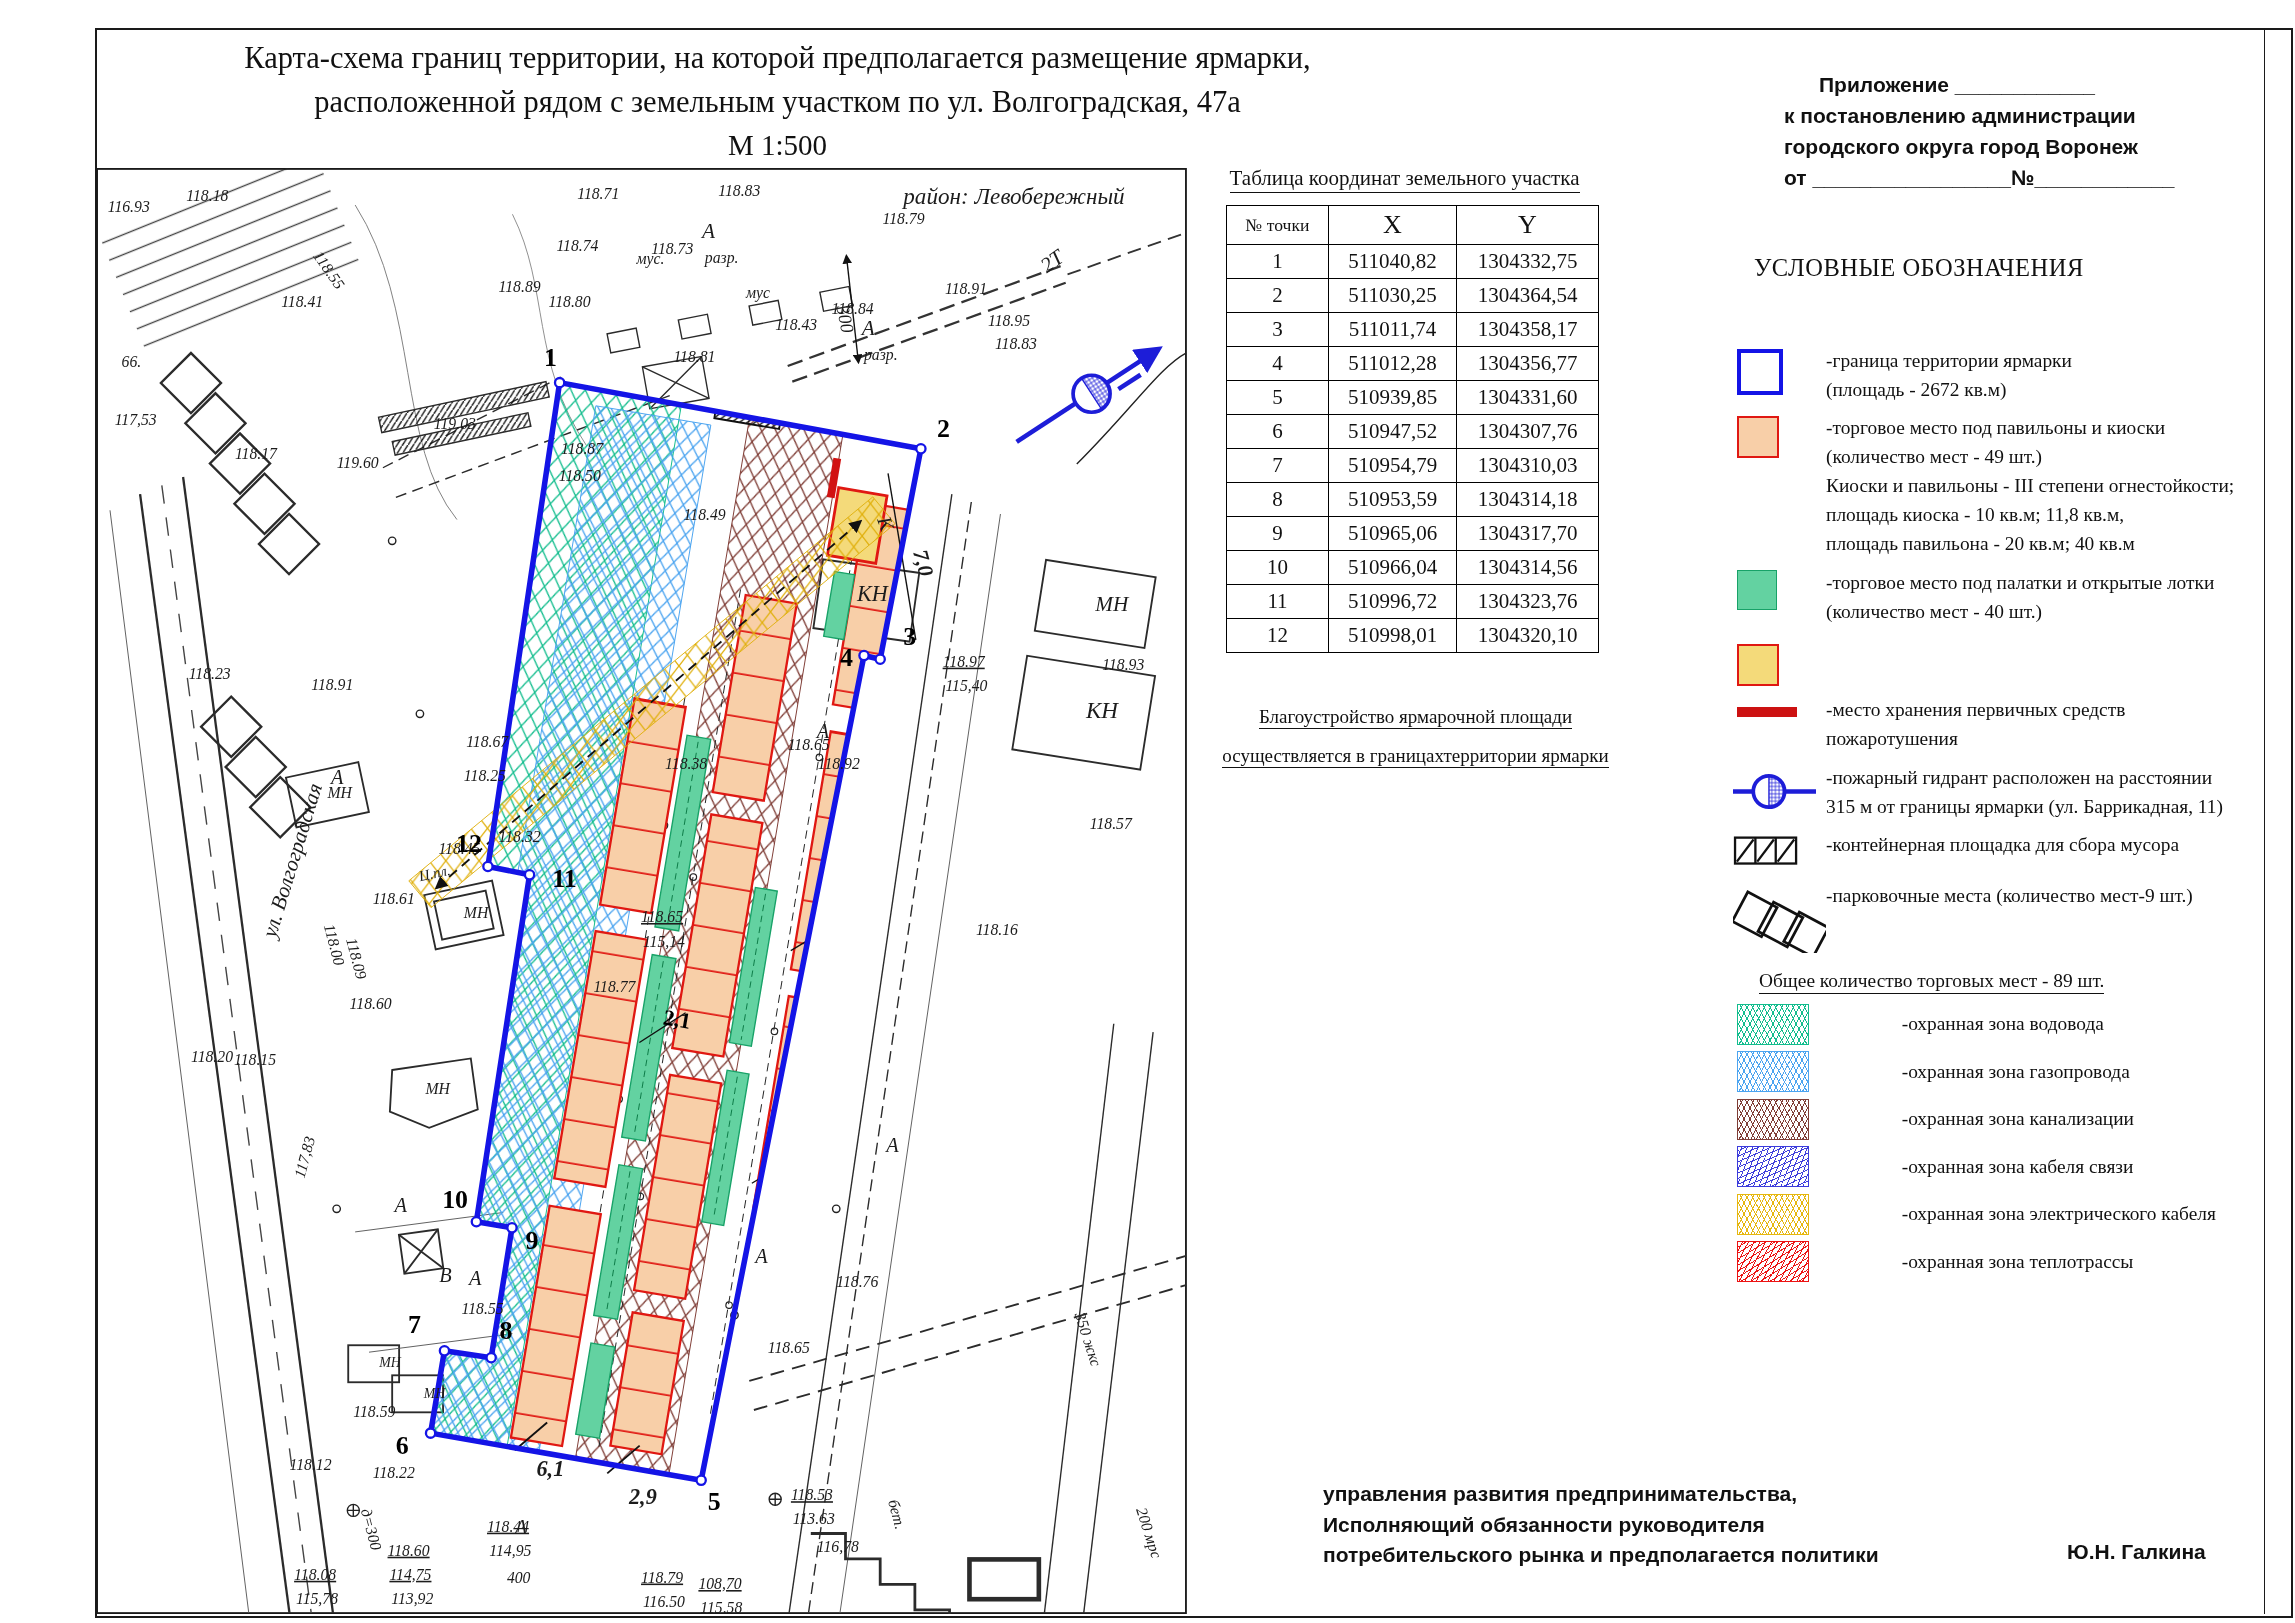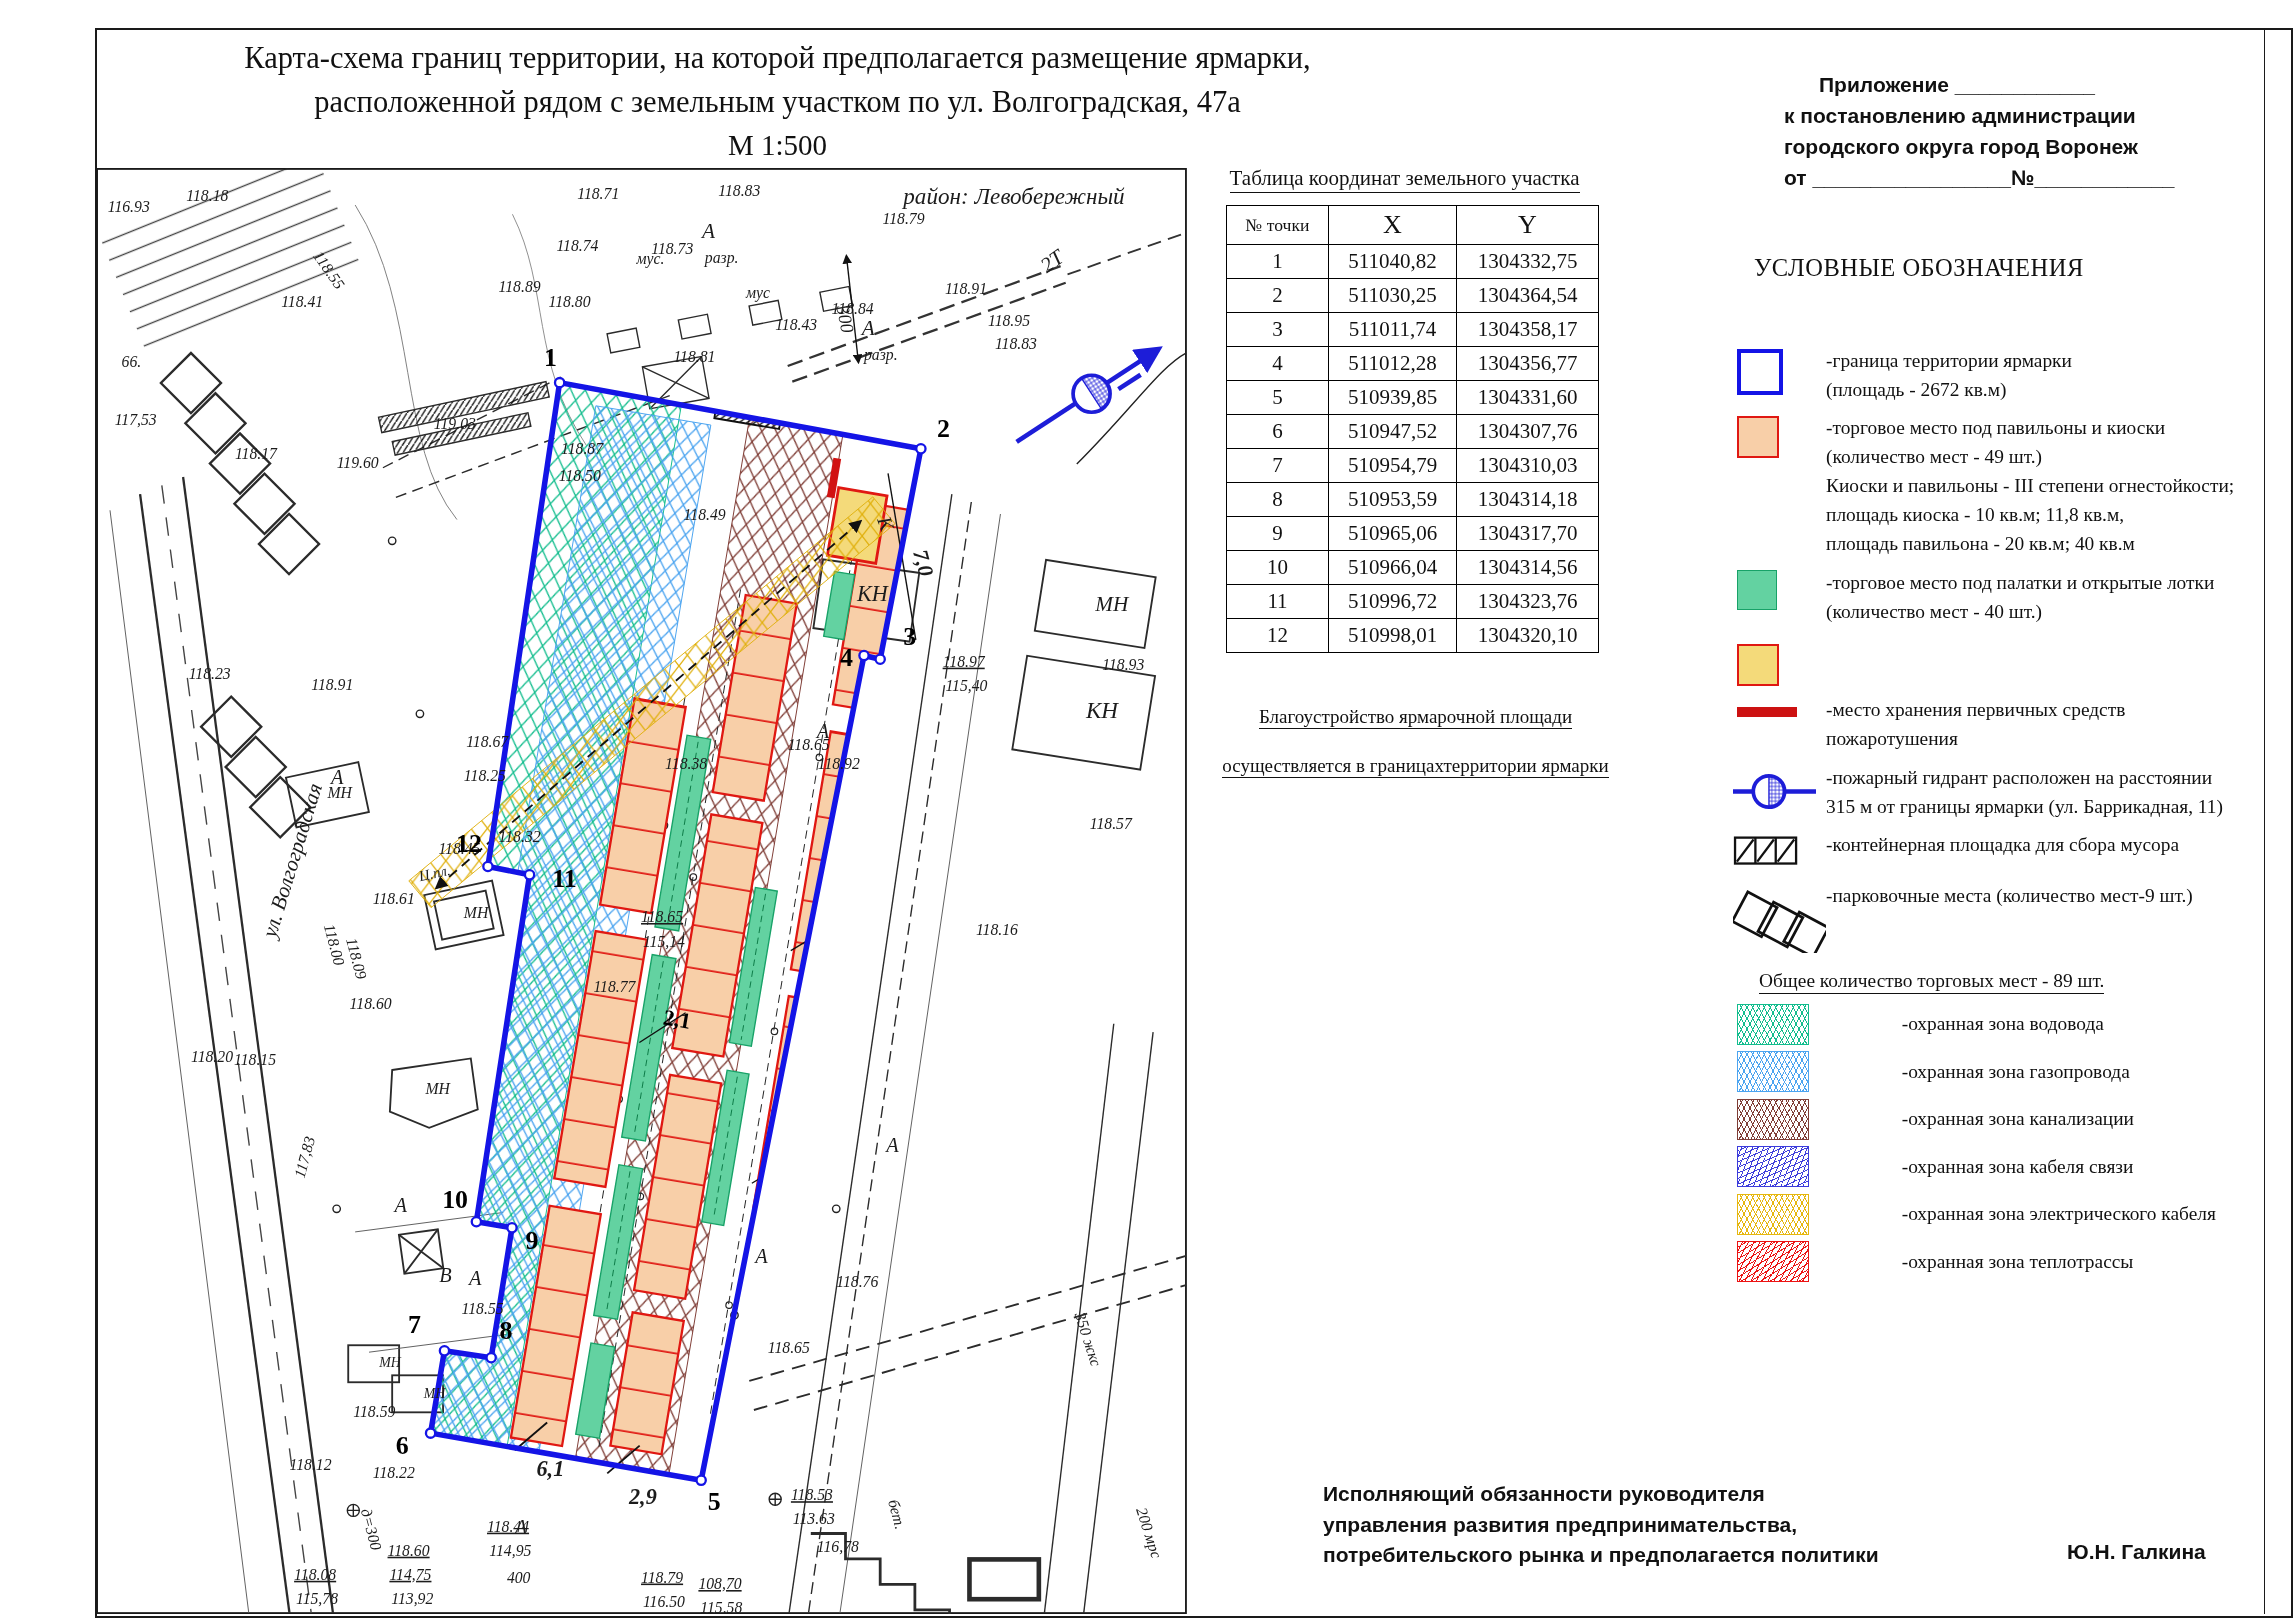--- a/index.html
+++ b/index.html
@@ -176,21 +176,21 @@
       <tr style="height: 34px;">
         <td>12</td>
         <td>510998,01</td>
         <td>1304320,10</td>
       </tr>
     </tbody>
 </table>
 
 <div class="abs note">
   <div><span>Благоустройство ярмарочной площади</span></div>
-  <div style="margin-top:19px"><span>осуществляется в границахтерритории ярмарки</span></div>
+  <div style="margin-top:9px"><span>осуществляется в границахтерритории ярмарки</span></div>
 </div>
 
 <div class="abs leg-title">УСЛОВНЫЕ ОБОЗНАЧЕНИЯ</div>
 <div class="abs legend" id="legendBox">
     <div class="lrow">
       <div class="lic">
         <div class="sq" style="border:4.2px solid #1414e6"></div>
       </div>
       <div class="ltx">
         <div>-граница территории ярмарки</div>
@@ -291,22 +291,22 @@
       <div class="sw" style="border: 1.4px solid rgb(230, 183, 14); background: repeating-linear-gradient(62deg, transparent 0px, transparent 4.2px, rgb(230, 183, 14) 4.2px, rgb(230, 183, 14) 5.1px), repeating-linear-gradient(-62deg, transparent 0px, transparent 4.2px, rgb(230, 183, 14) 4.2px, rgb(230, 183, 14) 5.1px);"></div>
       <div style="font-size: 19.4px; padding-left: 93px;">-охранная зона электрического кабеля</div>
     </div>
     <div class="zrow">
       <div class="sw" style="border: 1.4px solid rgb(236, 19, 19); background: repeating-linear-gradient(-62deg, transparent 0px, transparent 4.2px, rgb(236, 19, 19) 4.2px, rgb(236, 19, 19) 5.1px), repeating-linear-gradient(-32deg, transparent 0px, transparent 4.2px, rgb(236, 19, 19) 4.2px, rgb(236, 19, 19) 5.1px);"></div>
       <div style="font-size: 19.4px; padding-left: 93px;">-охранная зона теплотрассы</div>
     </div>
   </div>
 
 <div class="abs sig">
+  <div>управления развития предпринимательства,</div>
   <div>Исполняющий  обязанности руководителя</div>
-  <div>управления развития предпринимательства,</div>
   <div>потребительского рынка и предполагается политики</div>
 </div>
 <div class="abs sig-name">Ю.Н. Галкина</div>
 
 <svg class="abs" style="left:96px;top:168px" width="1091" height="1446" viewBox="0 0 2358 3126">
   <defs>
     <clipPath id="clipFair">
       <polygon points="1002,464 1783,607 1695,1062 1660,1054 1308,2837 723,2735 753,2557 854,2572 899,2291 822,2278 937,1528 847,1510"></polygon>
     </clipPath>
   </defs>

